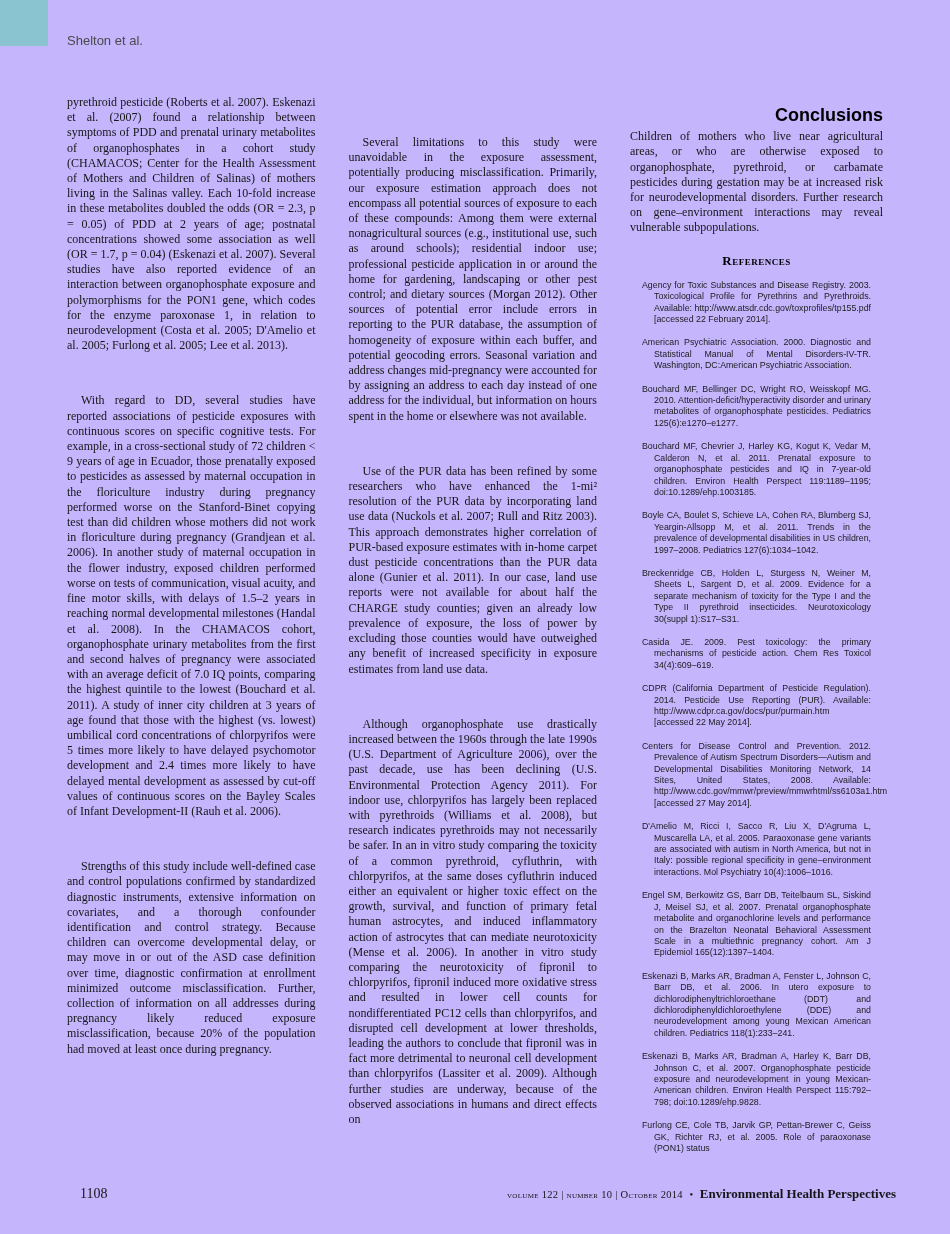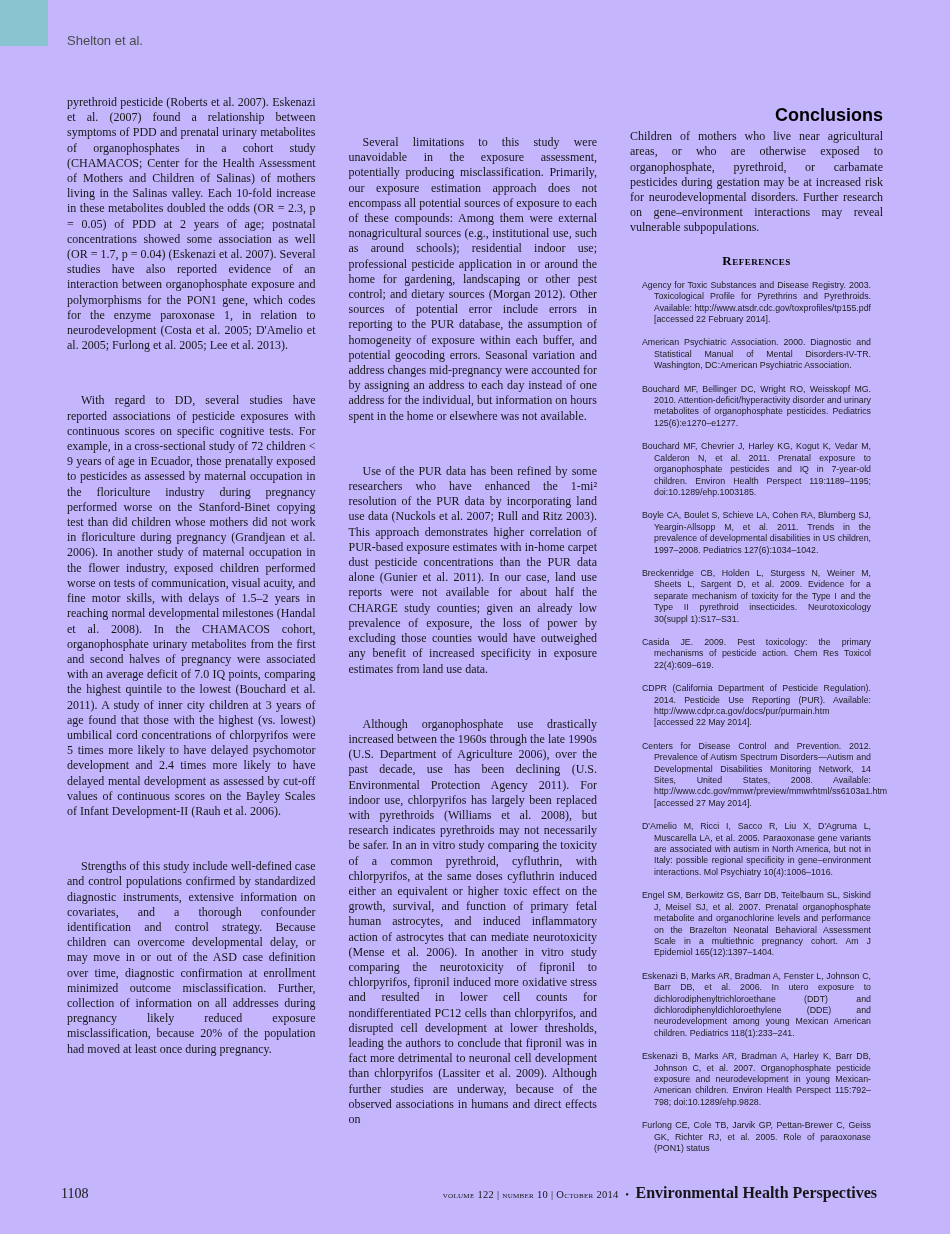--- a/index.html
+++ b/index.html
@@ -26,28 +26,28 @@
   h3.refs-heading {
     font-family:"Liberation Serif", serif; font-variant:small-caps; font-weight:bold;
     font-size:13px; letter-spacing:0.5px; text-align:center; margin:17px 0 10px 0; color:#000;
   }
   .refs {
     font-family:"Liberation Sans", sans-serif; font-size:8.8px; line-height:11.4px;
     text-align:justify; color:#1c1c1c;
   }
   .refs p.ref { margin:12px; padding-left:12px; text-indent:-12px; }
   .footer {
-    position:absolute; left:61px; width:816px; bottom:32px;
+    position:absolute; left:80px; width:816px; bottom:32px;
     display:flex; justify-content:space-between; align-items:baseline;
   }
   .page-number { font-size:14px; font-family:"Liberation Serif", serif; }
   .journal-info { font-size:10.5px; font-family:"Liberation Serif", serif; white-space:nowrap; }
   .journal-info .vol-meta { font-variant:small-caps; letter-spacing:0.3px; }
   .journal-info .dot-sep { margin:0 4px; }
-  .journal-info .journal-name { font-weight:bold; font-size:16px; }
+  .journal-info .journal-name { font-weight:bold; font-size:13px; }
 </style>
 </head>
 <body>
 
 <div class="page">
 
   <div class="corner-block"></div>
 
   <div class="running-head">Shelton et al.</div>
 
@@ -69,21 +69,21 @@
       <h2 class="section-heading">Conclusions</h2>
       <p>Children of mothers who live near agricultural areas, or who are otherwise exposed to organophosphate, pyrethroid, or carbamate pesticides during gestation may be at increased risk for neurodevelopmental disorders. Further research on gene–environment interactions may reveal vulnerable subpopulations.</p>
       <h3 class="refs-heading">References</h3>
       <div class="refs">
           <p class="ref">Agency for Toxic Substances and Disease Registry. 2003. Toxicological Profile for Pyrethrins and Pyrethroids. Available: http://www.atsdr.cdc.gov/toxprofiles/tp155.pdf [accessed 22 February 2014].</p>
           <p class="ref">American Psychiatric Association. 2000. Diagnostic and Statistical Manual of Mental Disorders-IV-TR. Washington, DC:American Psychiatric Association.</p>
           <p class="ref">Bouchard MF, Bellinger DC, Wright RO, Weisskopf MG. 2010. Attention-deficit/hyperactivity disorder and urinary metabolites of organophosphate pesticides. Pediatrics 125(6):e1270–e1277.</p>
           <p class="ref">Bouchard MF, Chevrier J, Harley KG, Kogut K, Vedar M, Calderon N, et al. 2011. Prenatal exposure to organophosphate pesticides and IQ in 7-year-old children. Environ Health Perspect 119:1189–1195; doi:10.1289/ehp.1003185.</p>
           <p class="ref">Boyle CA, Boulet S, Schieve LA, Cohen RA, Blumberg SJ, Yeargin-Allsopp M, et al. 2011. Trends in the prevalence of developmental disabilities in US children, 1997–2008. Pediatrics 127(6):1034–1042.</p>
           <p class="ref">Breckenridge CB, Holden L, Sturgess N, Weiner M, Sheets L, Sargent D, et al. 2009. Evidence for a separate mechanism of toxicity for the Type I and the Type II pyrethroid insecticides. Neurotoxicology 30(suppl 1):S17–S31.</p>
-          <p class="ref">Casida JE. 2009. Pest toxicology: the primary mechanisms of pesticide action. Chem Res Toxicol 22(4):609–619.</p>
+          <p class="ref">Casida JE. 2009. Pest toxicology: the primary mechanisms of pesticide action. Chem Res Toxicol 34(4):609–619.</p>
           <p class="ref">CDPR (California Department of Pesticide Regulation). 2014. Pesticide Use Reporting (PUR). Available: http://www.cdpr.ca.gov/docs/pur/purmain.htm [accessed 22 May 2014].</p>
           <p class="ref">Centers for Disease Control and Prevention. 2012. Prevalence of Autism Spectrum Disorders—Autism and Developmental Disabilities Monitoring Network, 14 Sites, United States, 2008. Available: http://www.cdc.gov/mmwr/preview/mmwrhtml/ss6103a1.htm [accessed 27 May 2014].</p>
           <p class="ref">D'Amelio M, Ricci I, Sacco R, Liu X, D'Agruma L, Muscarella LA, et al. 2005. Paraoxonase gene variants are associated with autism in North America, but not in Italy: possible regional specificity in gene–environment interactions. Mol Psychiatry 10(4):1006–1016.</p>
           <p class="ref">Engel SM, Berkowitz GS, Barr DB, Teitelbaum SL, Siskind J, Meisel SJ, et al. 2007. Prenatal organophosphate metabolite and organochlorine levels and performance on the Brazelton Neonatal Behavioral Assessment Scale in a multiethnic pregnancy cohort. Am J Epidemiol 165(12):1397–1404.</p>
           <p class="ref">Eskenazi B, Marks AR, Bradman A, Fenster L, Johnson C, Barr DB, et al. 2006. In utero exposure to dichlorodiphenyltrichloroethane (DDT) and dichlorodiphenyldichloroethylene (DDE) and neurodevelopment among young Mexican American children. Pediatrics 118(1):233–241.</p>
           <p class="ref">Eskenazi B, Marks AR, Bradman A, Harley K, Barr DB, Johnson C, et al. 2007. Organophosphate pesticide exposure and neurodevelopment in young Mexican-American children. Environ Health Perspect 115:792–798; doi:10.1289/ehp.9828.</p>
           <p class="ref">Furlong CE, Cole TB, Jarvik GP, Pettan-Brewer C, Geiss GK, Richter RJ, et al. 2005. Role of paraoxonase (PON1) status</p>
         </div>
     </div>
 

